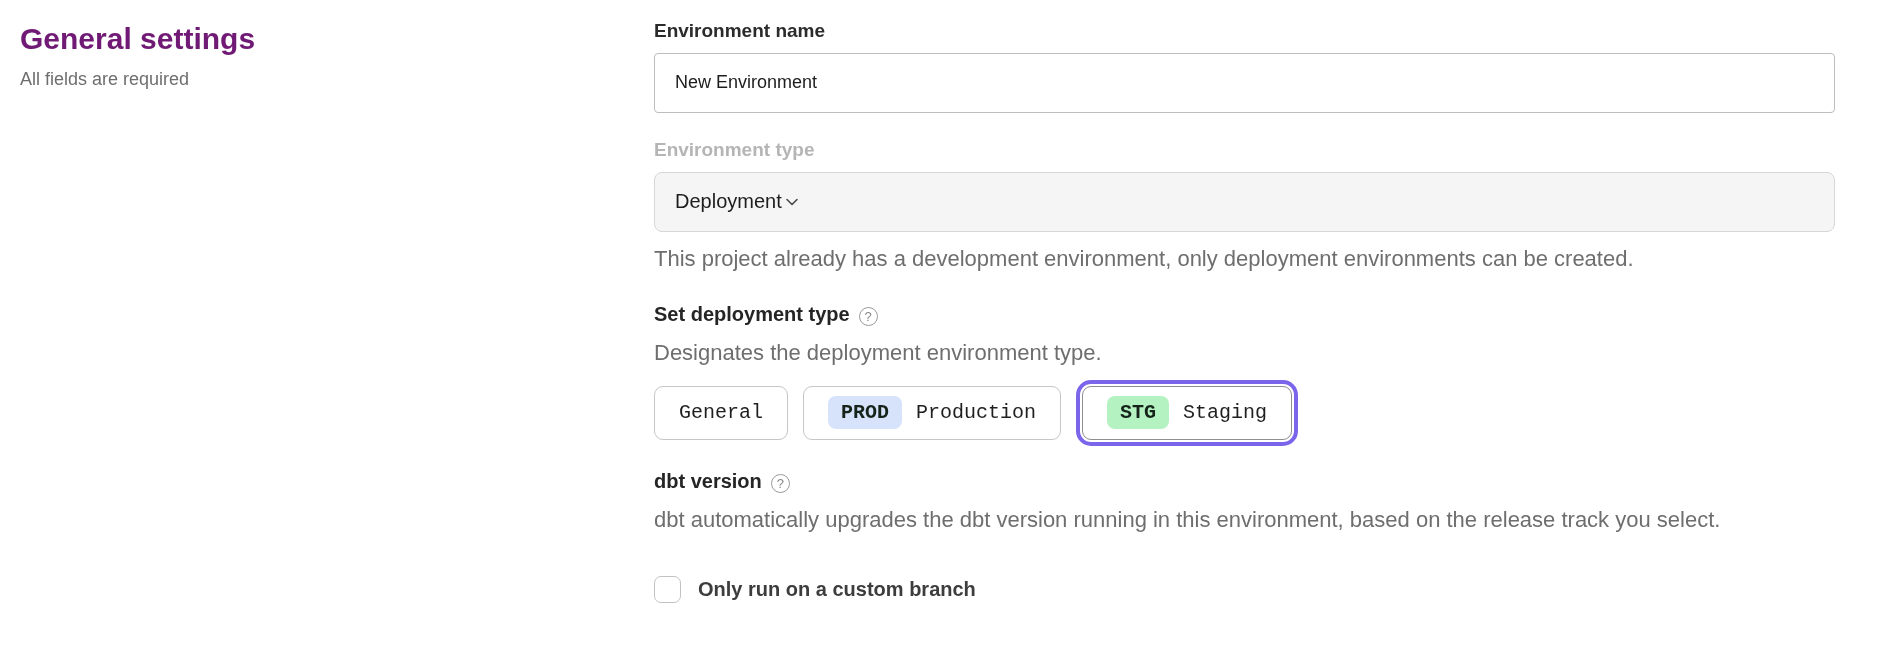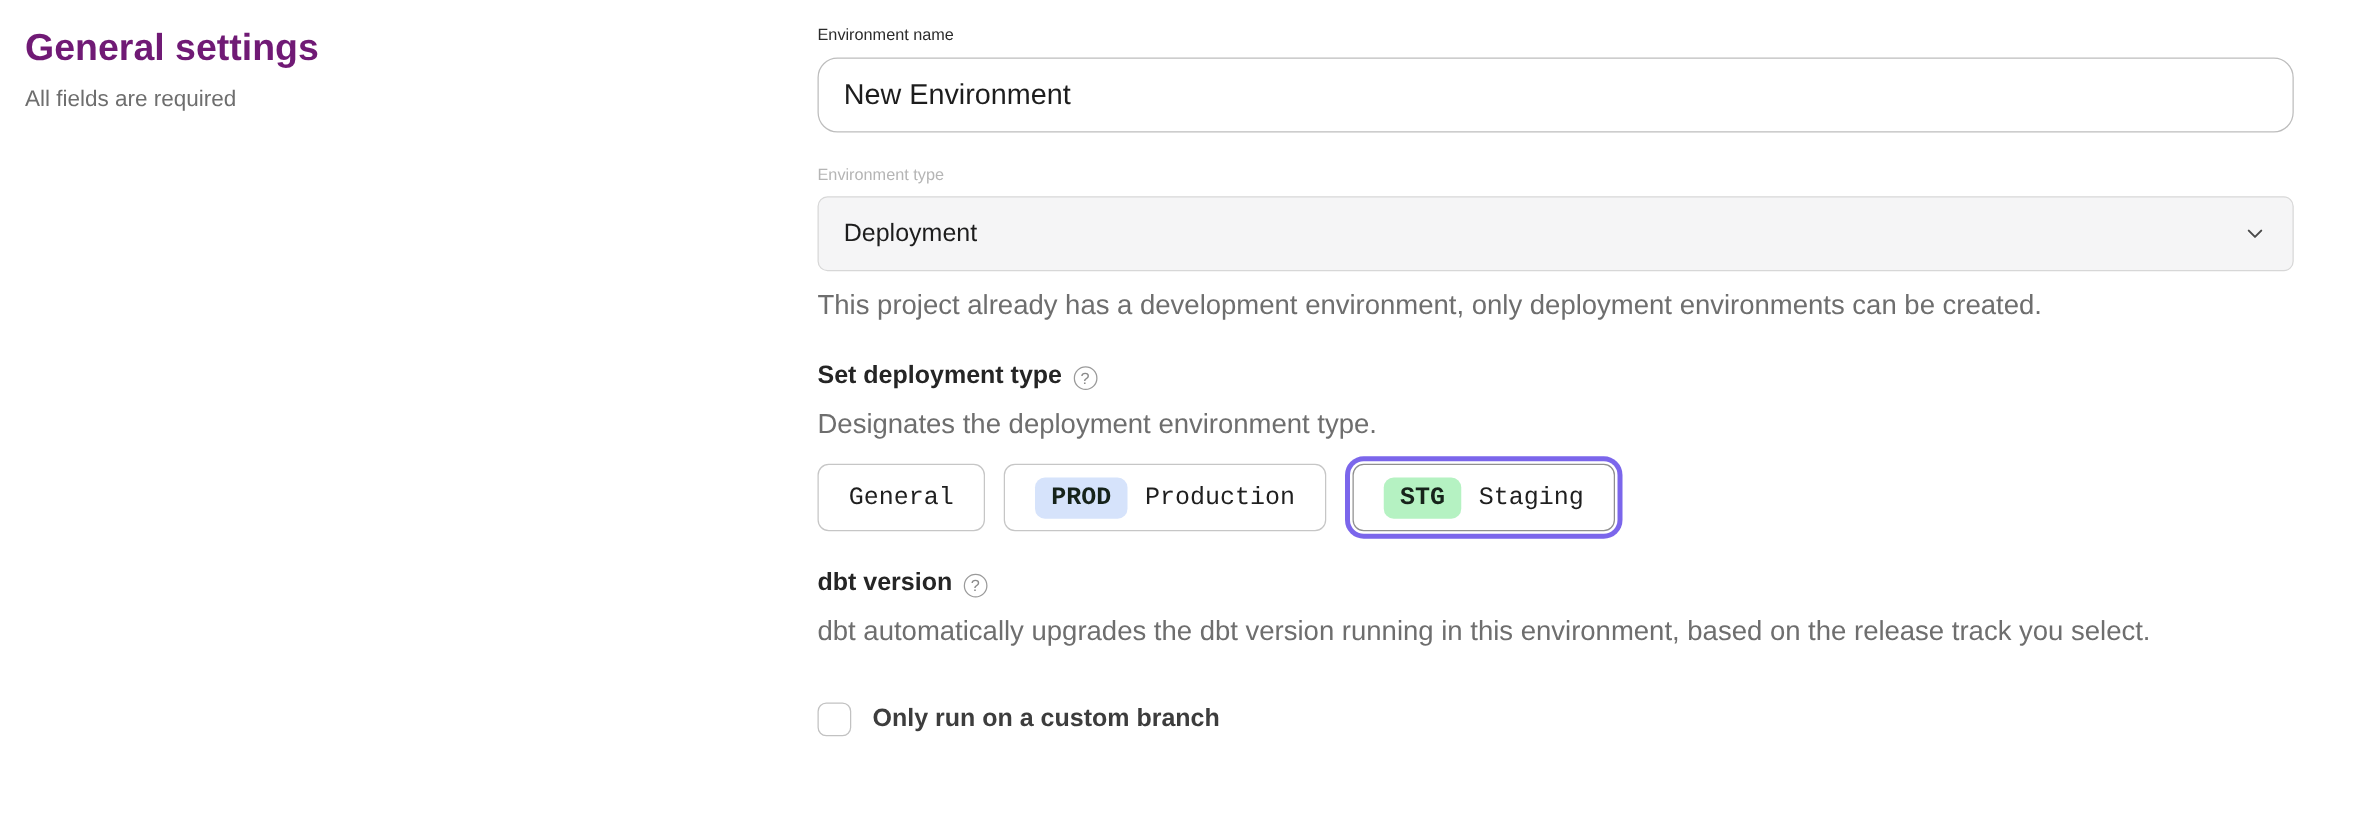--- a/index.html
+++ b/index.html
@@ -15,32 +15,32 @@
     width:1888px;height:660px;
     font-family:"Liberation Sans","DejaVu Sans",sans-serif;
     color:var(--text);
     overflow:hidden;
   }
   .wrap{display:flex;align-items:flex-start;}
   .left-pane{width:654px;padding:22px 0 0 20px;flex:0 0 auto;}
   .page-title{font-size:30px;font-weight:700;color:#701a75;line-height:1.1;}
   .page-subtitle{font-size:18px;color:var(--muted);margin-top:14px;}
   .form-pane{width:1181px;padding-top:20px;flex:0 0 auto;}
-  .field-label{font-size:13px;font-weight:400;color:#2b2b2b;line-height:1.2;}
+  .field-label{font-size:19px;font-weight:700;color:#2b2b2b;line-height:1.2;}
   .field-label.disabled{color:var(--disabled-label);}
   .text-input{
     margin-top:10px;width:100%;height:60px;
-    border:1px solid var(--border);border-radius:16px;
-    padding:0 20px;font-size:23px;color:#1d1d1d;
+    border:1px solid var(--border);border-radius:4px;
+    padding:0 20px;font-size:18px;color:#1d1d1d;
     font-family:inherit;background:#fff;outline:none;
   }
   .select{
     margin-top:10px;width:100%;height:60px;
     border:1px solid #cfcfcf;border-radius:8px;
-    display:flex;align-items:center;justify-content:space-between;
+    display:flex;align-items:center;
     padding:0 20px;font-size:20px;color:#1d1d1d;background:#fff;cursor:pointer;
   }
   .select.disabled{background:#f5f5f6;border-color:#d7d7d7;cursor:default;}
   .helper{font-size:22px;color:var(--muted);margin-top:13px;line-height:1.3;}
   .section-heading{font-size:20px;font-weight:600;color:#252525;display:flex;align-items:flex-end;gap:9px;}
   .mt-env-type{margin-top:26px;}
   .mt-section{margin-top:30px;}
   .mt-desc{margin-top:13px;}
   .q-icon{
     width:19px;height:19px;border:1.4px solid #9a9a9a;border-radius:50%;

